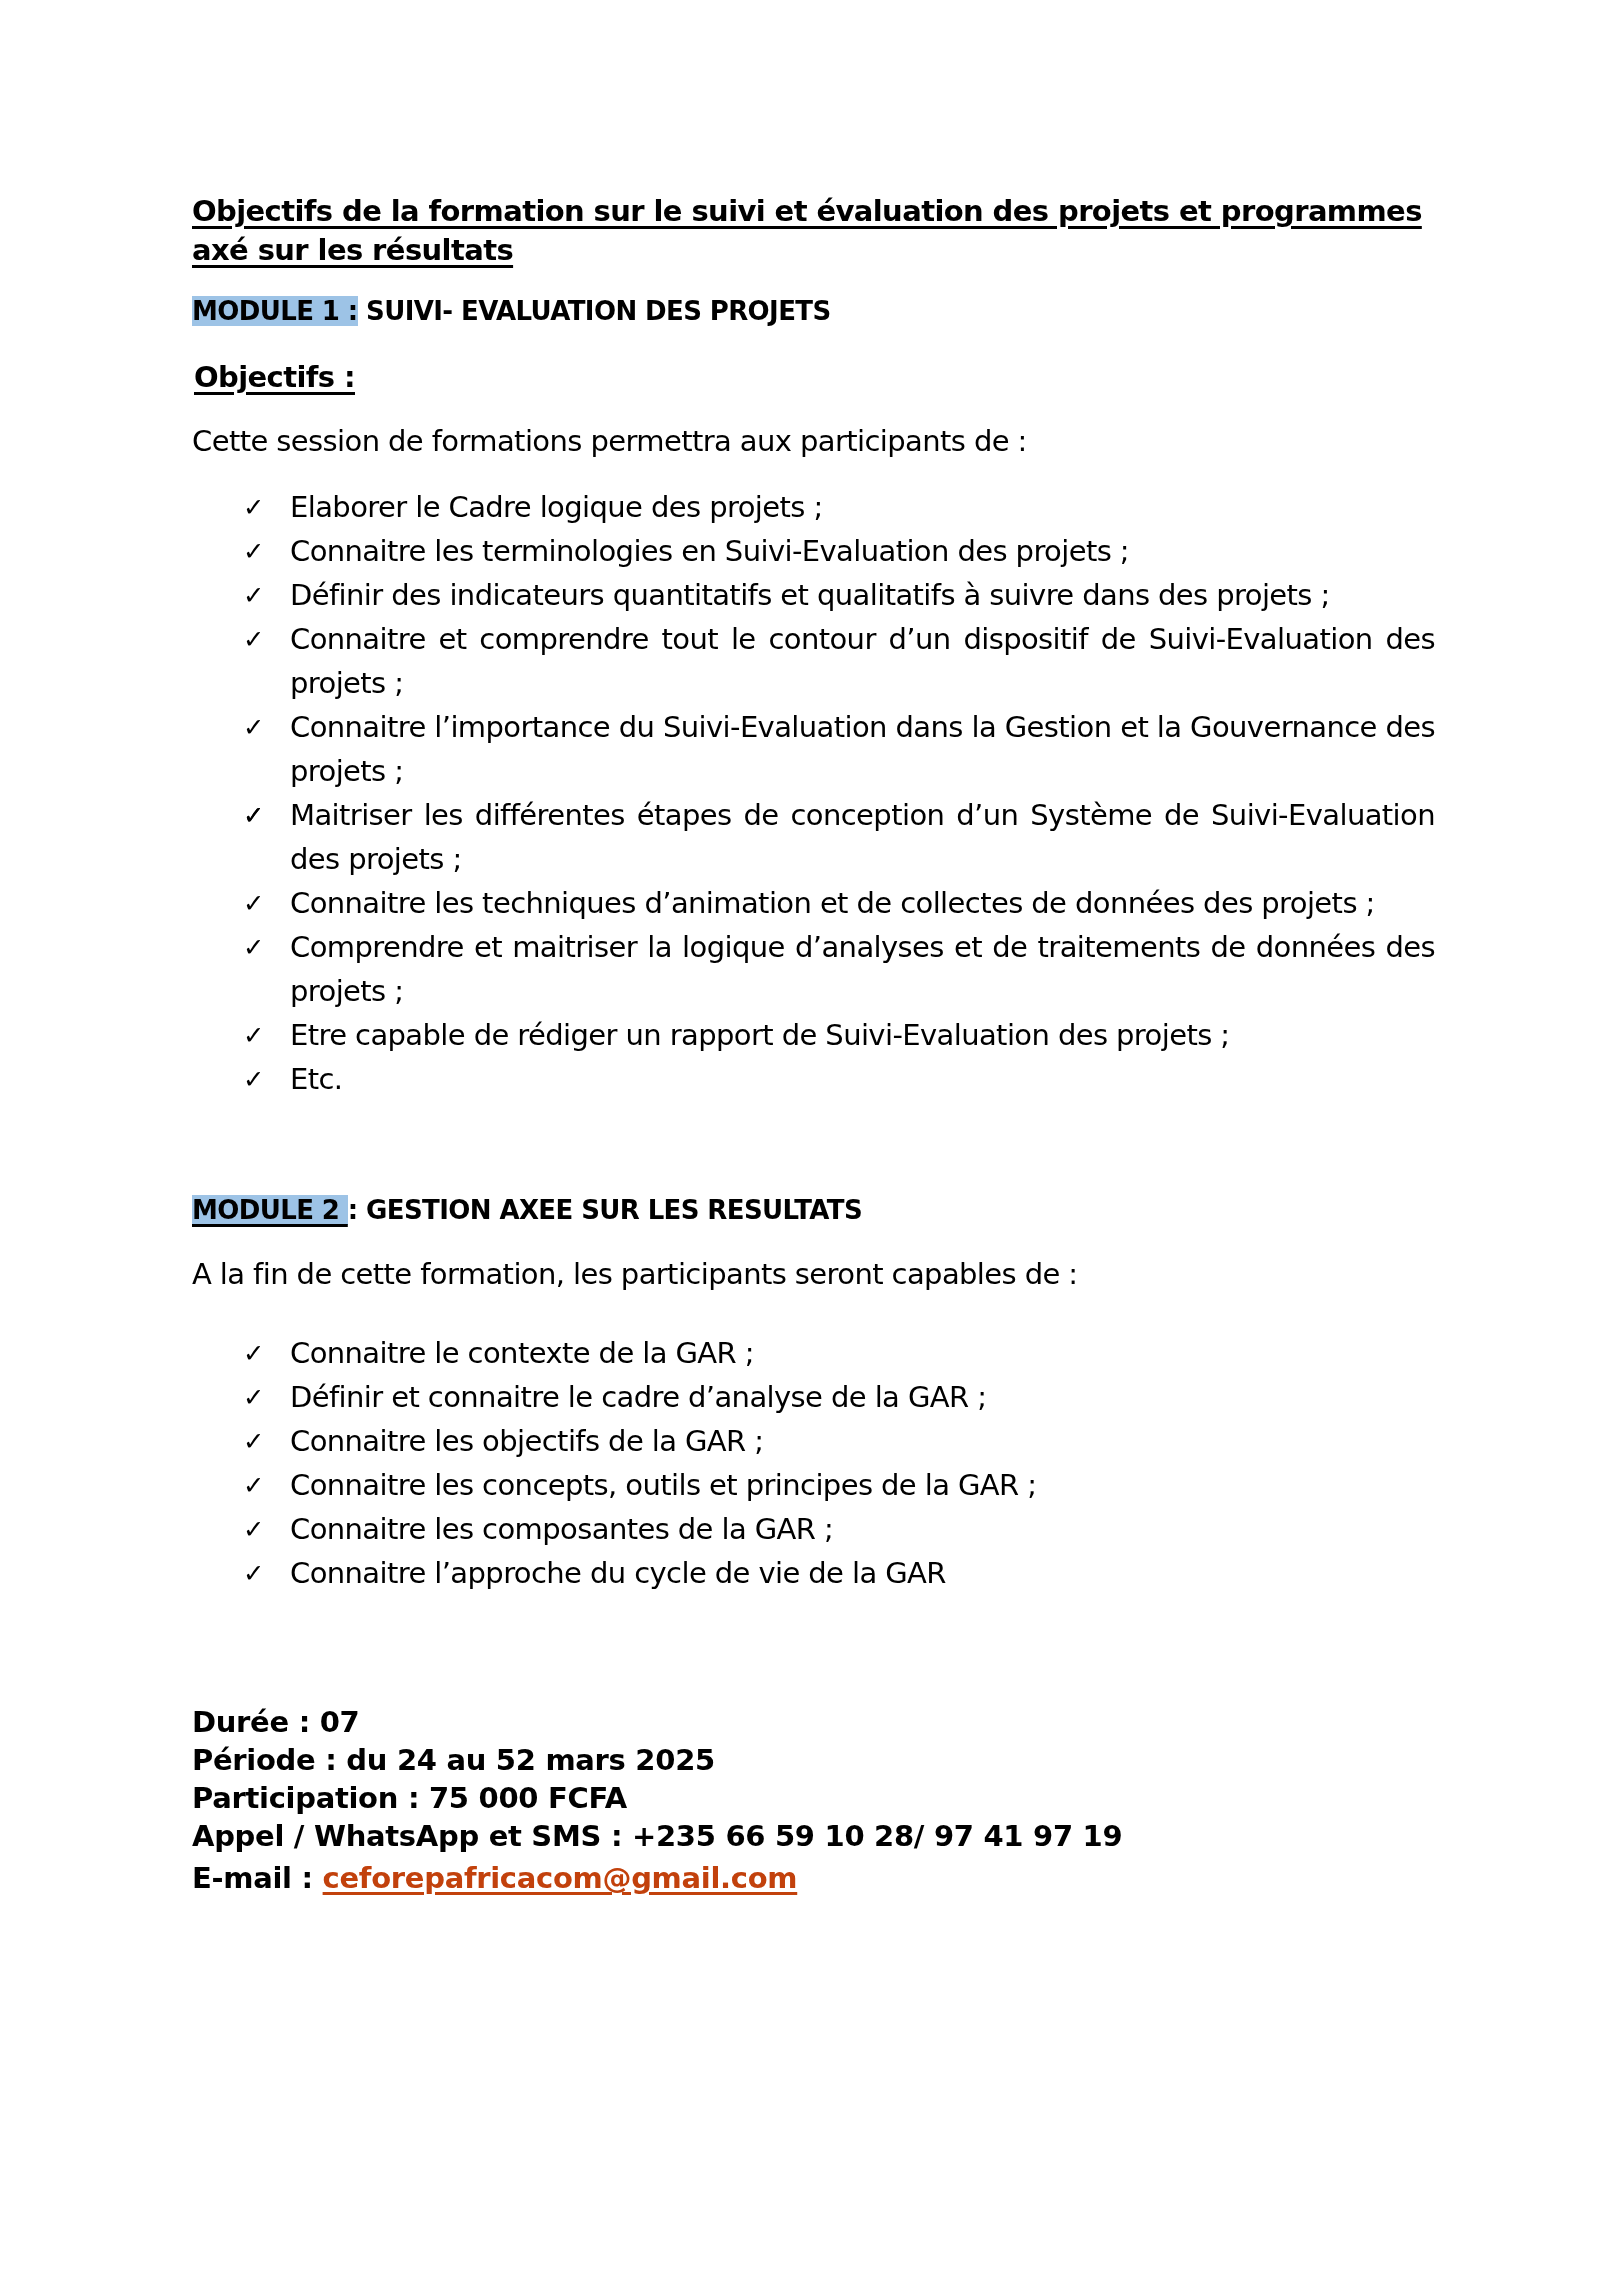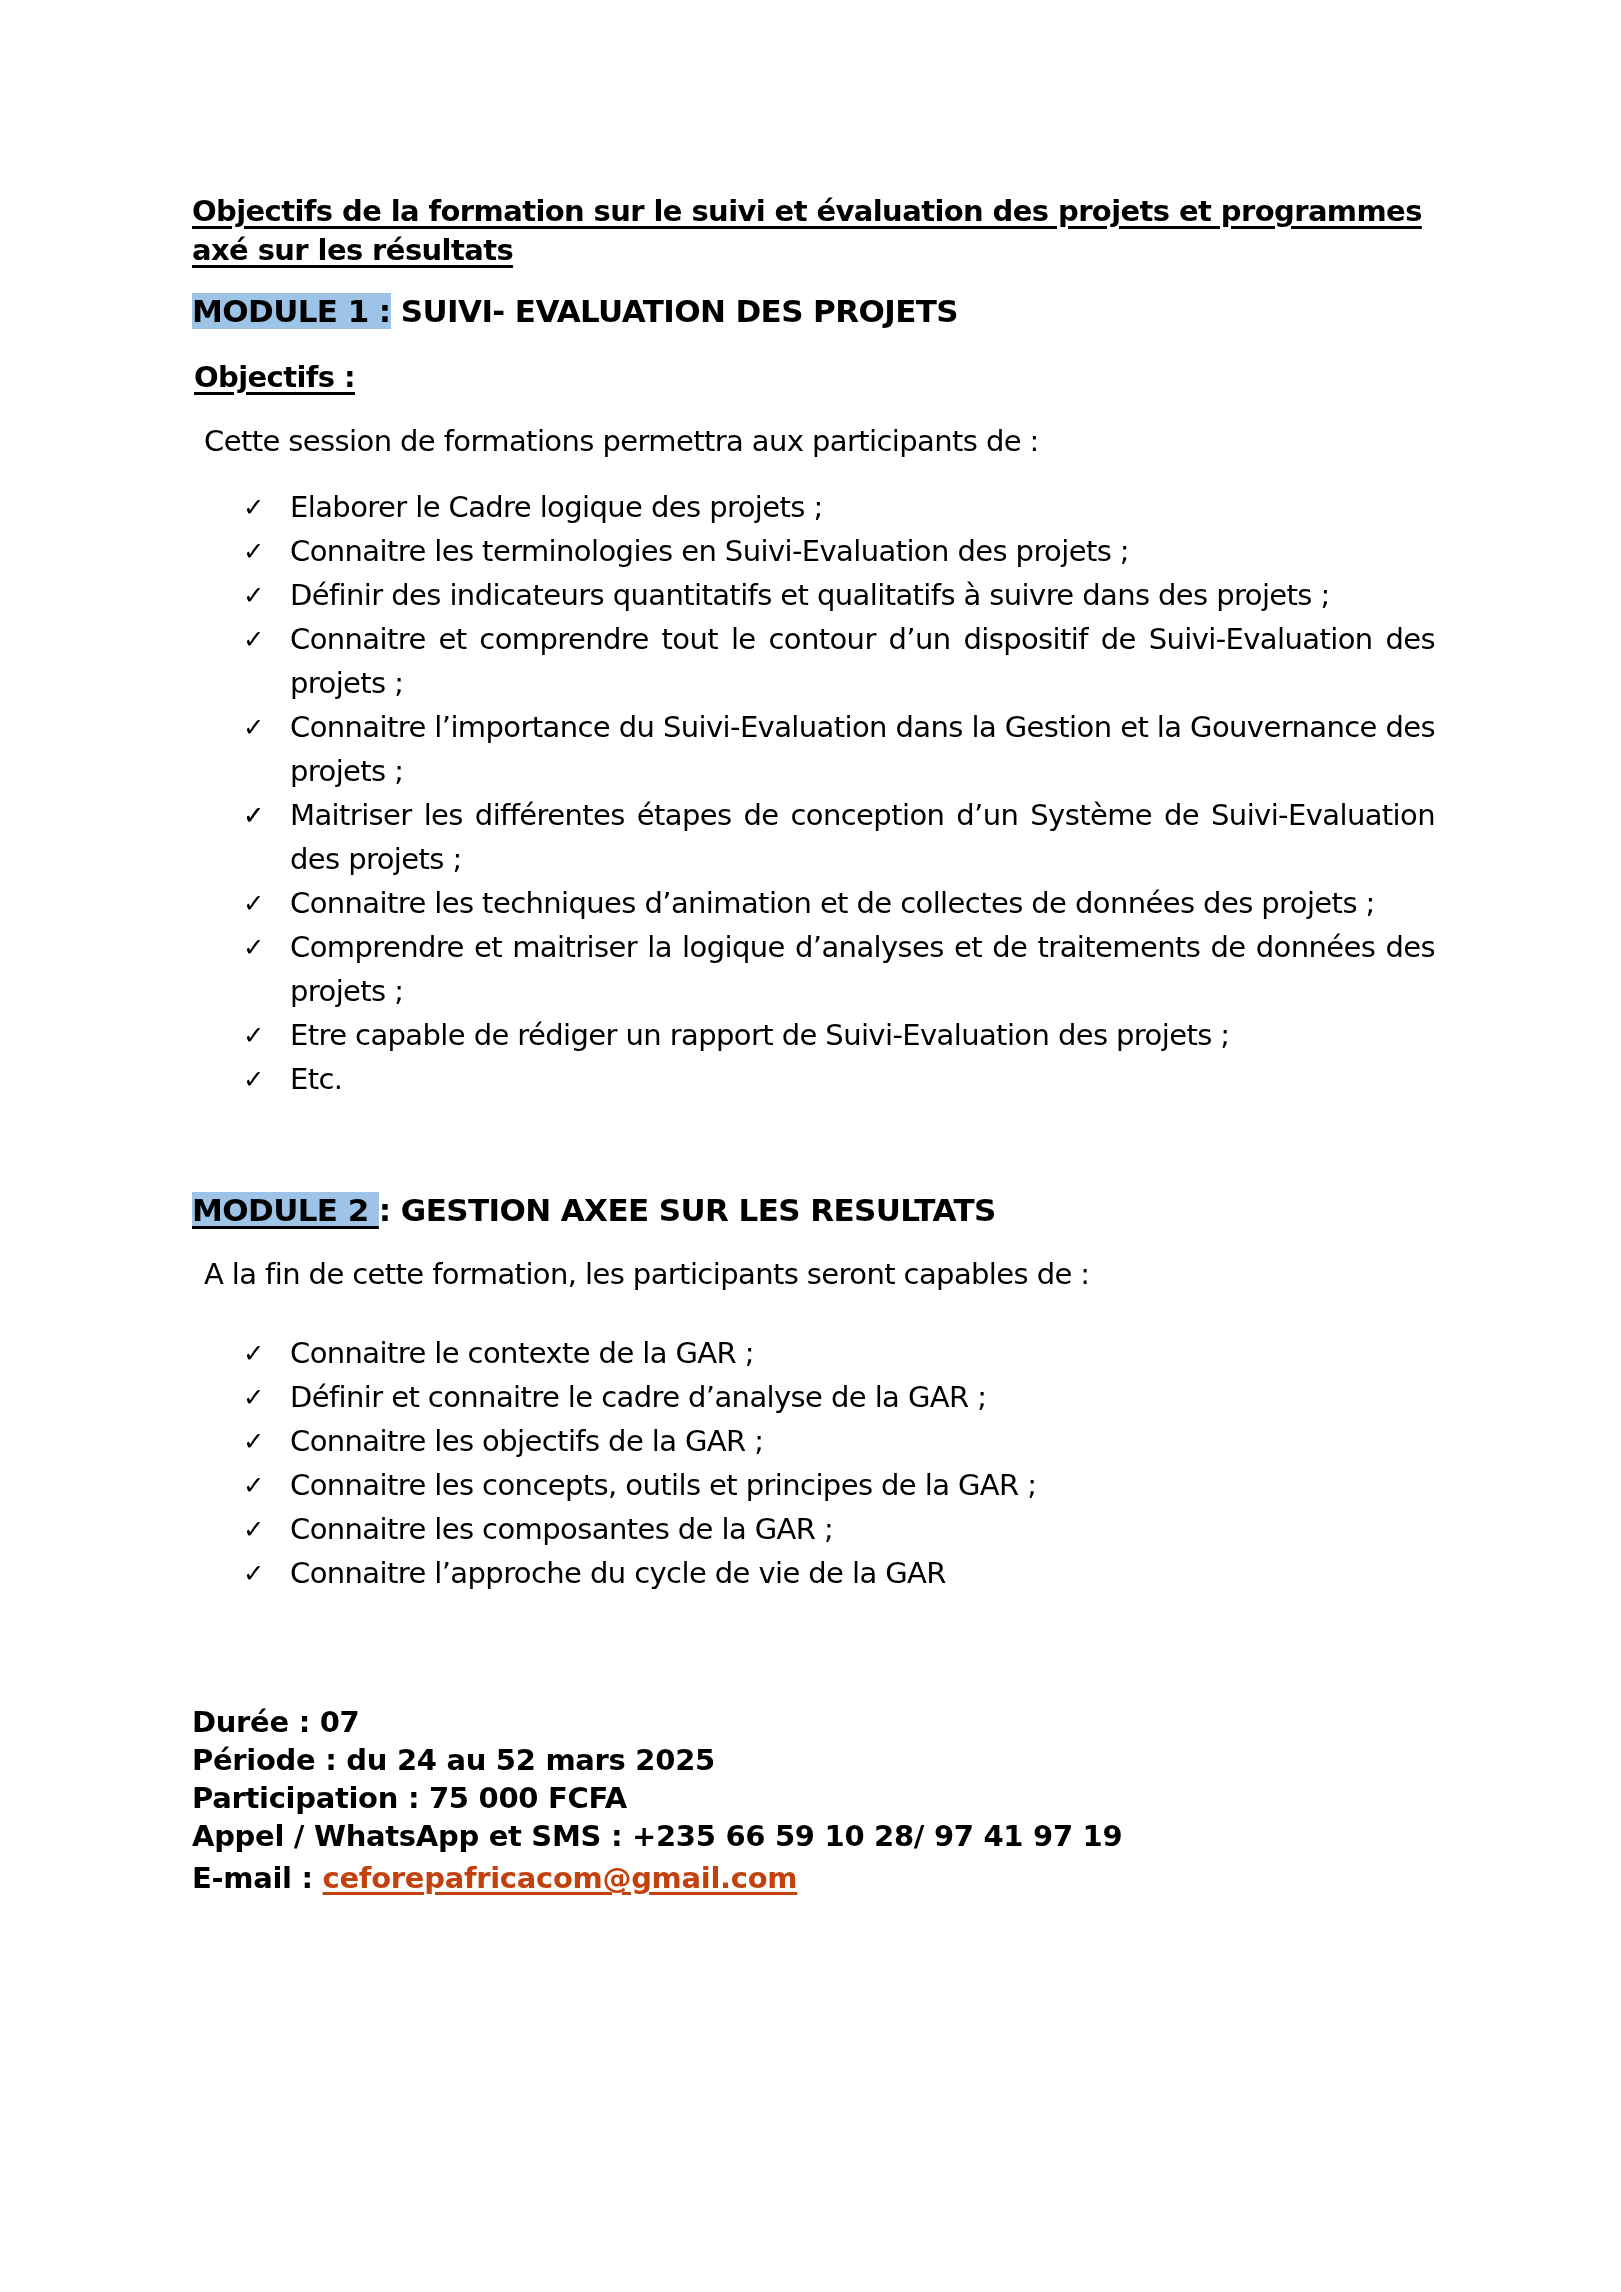--- a/index.html
+++ b/index.html
@@ -1,24 +1,24 @@
 <!DOCTYPE html>
 <html><head>
   <meta charset="utf-8">
   <style>
     html, body { margin: 0; padding: 0; background: #ffffff; }
     body { width: 1621px; height: 2293px; position: relative; overflow: hidden;
            font-family: "DejaVu Sans", sans-serif; color: #000; }
     .page { position: absolute; left: 192px; top: 192px; width: 1243px; }
     .title { font-weight: bold; font-size: 29px; line-height: 39px; text-decoration: underline;
              text-decoration-thickness: 2.9px; text-underline-offset: 4.9px; margin: 0; letter-spacing: -0.6px; }
-    .module-head { font-weight: bold; font-size: 31px; line-height: 39px; margin: 0; letter-spacing: -0.6px; }
+    .module-head { font-weight: bold; font-size: 26px; line-height: 39px; margin: 0; letter-spacing: -0.6px; }
     .hl { background: #9dc3e6; }
     .ul { text-decoration: underline; text-decoration-thickness: 2.9px; text-underline-offset: 4.9px; }
-    .para { font-size: 29px; line-height: 39px; margin: 12px; letter-spacing: -0.6px; }
+    .para { font-size: 29px; line-height: 39px; margin: 0; letter-spacing: -0.6px; }
     .objlabel { font-weight: bold; font-size: 29px; line-height: 39px; margin: 2px;
                 text-decoration: underline; text-decoration-thickness: 2.9px; text-underline-offset: 4.9px; letter-spacing: -0.6px; }
     ul.checks { list-style: none; margin: 0; padding: 0 0 0 51px; }
     ul.checks li { position: relative; padding-left: 47px; font-size: 29px; line-height: 44px;
                    text-align: justify; letter-spacing: -0.6px; }
     ul.checks li .chk { position: absolute; left: 0; top: 0; font-size: 25.5px; }
     .info { font-weight: bold; font-size: 29px; line-height: 38px; margin: 0; letter-spacing: -0.3px; }
     .info a { color: #c2410c; text-decoration: underline; text-decoration-thickness: 2.9px; text-underline-offset: 3.9px; }
   </style>
 </head>

